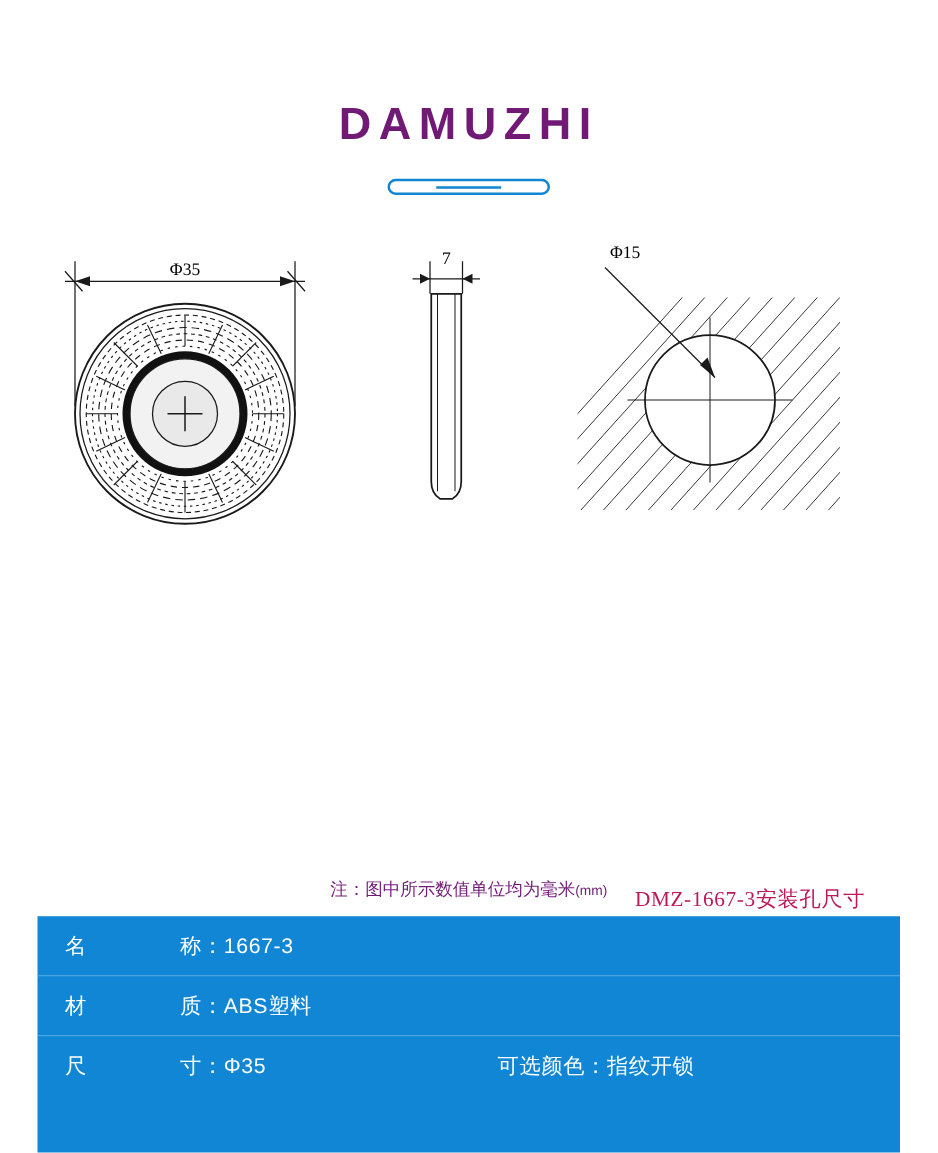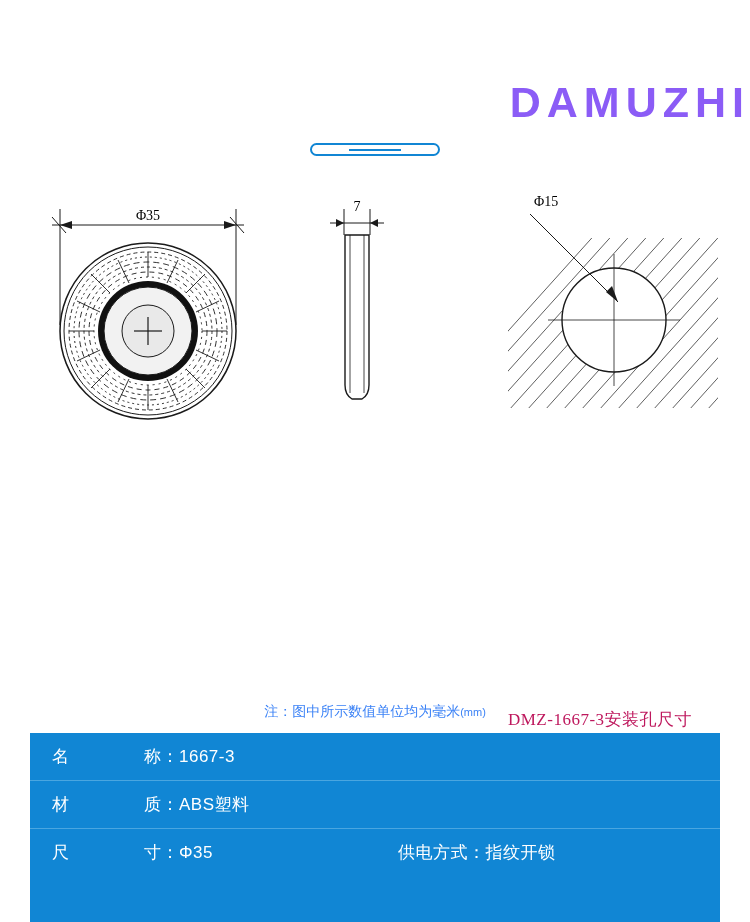--- a/index.html
+++ b/index.html
@@ -18,26 +18,26 @@
   
   .header {
     position: relative;
     height: 180px;
   }
   .watermark {
     position: absolute;
     top: 78px;
     left: 0;
     width: 750px;
-    text-align: right;
+    text-align: center;
     font-family: "Liberation Sans", sans-serif;
-    font-size: 43px;
+    font-size: 36px;
     font-weight: bold;
     letter-spacing: 6px;
-    color: #8b5cf6;
+    color: #701a75;
     user-select: none;
   }
   .title {
     position: absolute;
     top: 97px;
     left: 0;
     width: 750px;
     text-align: center;
     font-family: "Liberation Serif", serif;
     font-size: 31px;
@@ -71,21 +71,21 @@
   
   .drawings {
     position: relative;
     height: 500px;
   }
   .dwg {
     position: absolute;
   }
   .dwg-front { left: 30px;  top: 15px; }
   .dwg-side  { left: 300px; top: 15px; }
-  .dwg-hole  { left: 488px; top: 0px; }
+  .dwg-hole  { left: 442px; top: 0px; }
 
   .dim-label {
     font-family: "Liberation Serif", serif;
     font-size: 14px;
     color: #222;
   }
   .hole-caption {
     position: absolute;
     left: 470px;
     top: 528px;
@@ -97,21 +97,21 @@
     letter-spacing: 0.5px;
   }
 
   .note {
     position: absolute;
     top: 703px;
     left: 0;
     width: 750px;
     text-align: center;
     font-size: 14px;
-    color: #3b82f6;
+    color: #701a75;
   }
   .note .small { font-size: 11px; }
 
   
   .spec {
     position: absolute;
     left: 30px;
     top: 733px;
     width: 690px;
     height: 189px;
@@ -304,18 +304,18 @@
     </div>
   </div>
 
   <div class="spec-row">
     <div class="spec-cell cell-left">
       <span class="k-spread">尺</span>
       <span class="k-plain">寸：</span>
       <span>Φ35</span>
     </div>
     <div class="spec-cell cell-right">
-      <span>供电方式：</span>
+      <span>可选颜色：</span>
       <span>指纹开锁</span>
     </div>
   </div>
 
 </div>
 
 </body></html>

